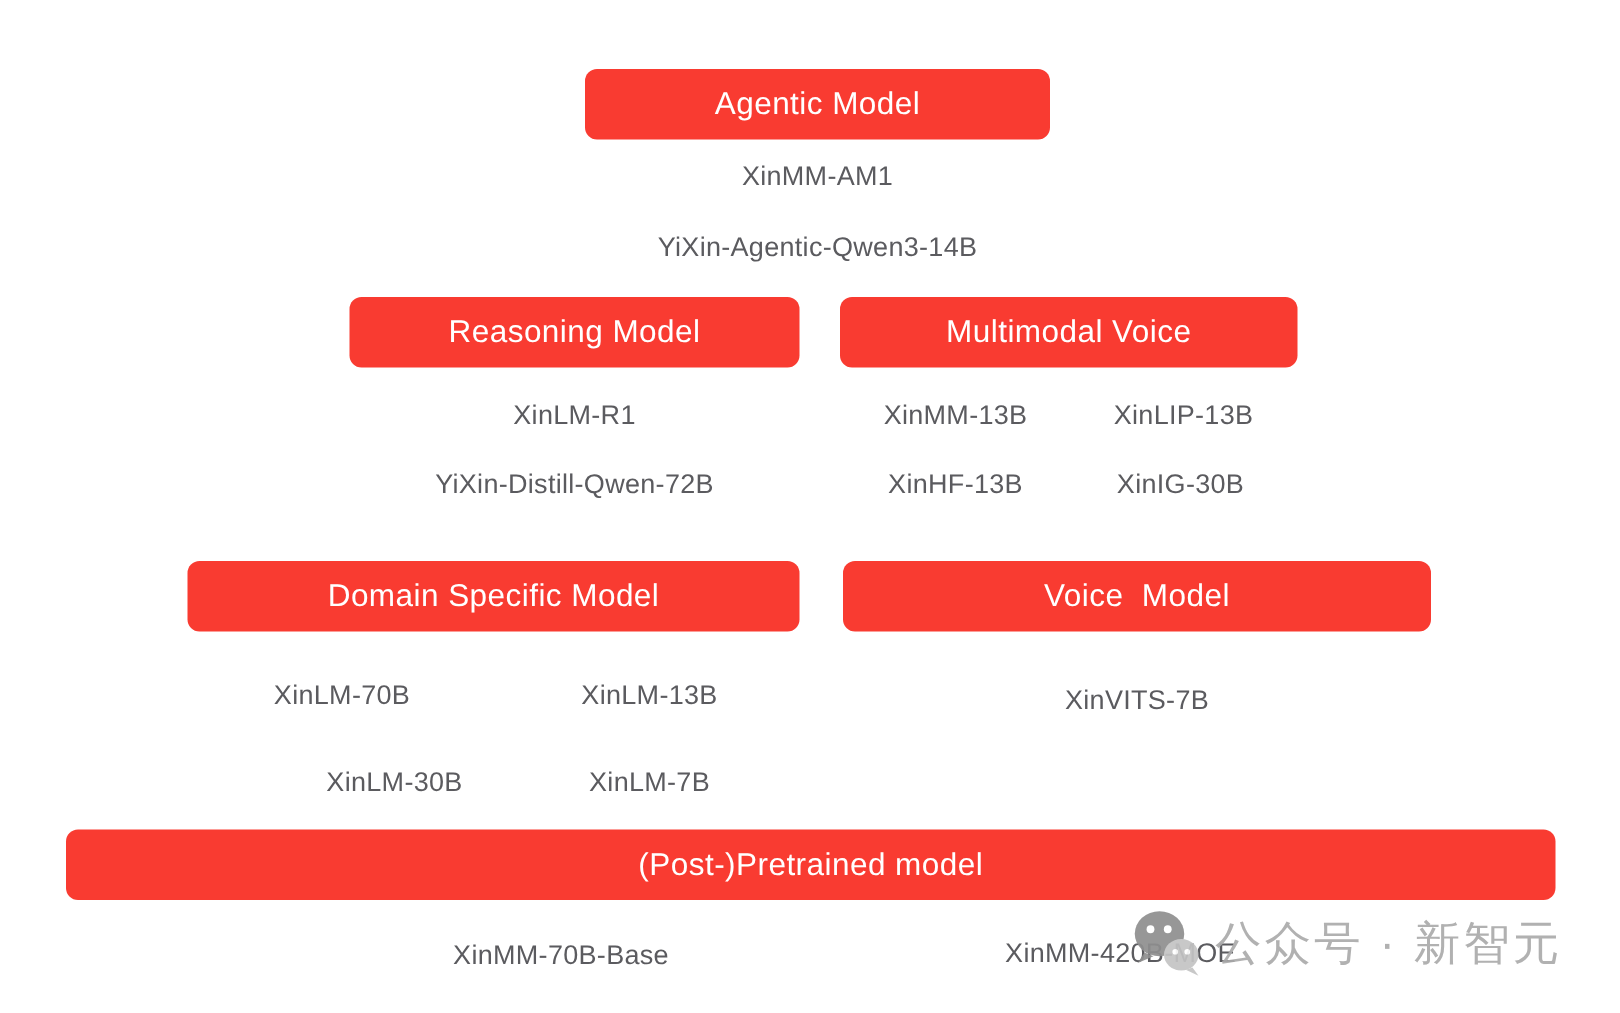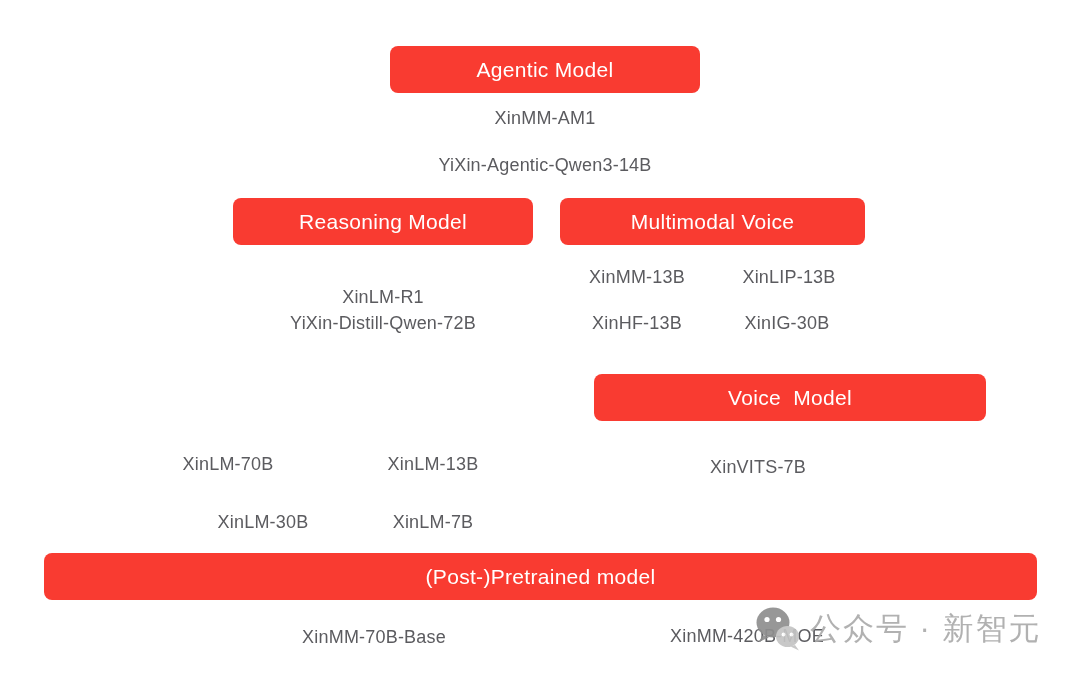--- a/index.html
+++ b/index.html
@@ -76,37 +76,40 @@
 
   <div class="banner" style="left:390px; top:46px; width:310px;">
     <span class="banner-label">Agentic Model</span>
   </div>
   <div class="model" style="left:545px; top:118px;text-align:right;">XinMM-AM1</div>
   <div class="model" style="left:545px; top:165px;">YiXin-Agentic-Qwen3-14B</div>
 
   <div class="banner" style="left:233px; top:198px; width:300px;">
     <span class="banner-label">Reasoning Model</span>
   </div>
-  <div class="model" style="left:383px; top:277px;margin-top:20px;">XinLM-R1</div>
+  <div class="model" style="left:383px; top:277px;">XinLM-R1</div>
   <div class="model" style="left:383px; top:323px;">YiXin-Distill-Qwen-72B</div>
 
   <div class="banner" style="left:560px; top:198px; width:305px;">
     <span class="banner-label">Multimodal Voice</span>
   </div>
   <div class="model" style="left:637px; top:277px;">XinMM-13B</div>
   <div class="model" style="left:789px; top:277px;">XinLIP-13B</div>
   <div class="model" style="left:637px; top:323px;">XinHF-13B</div>
   <div class="model" style="left:787px; top:323px;">XinIG-30B</div>
 
+  <div class="banner" style="left:125px; top:374px; width:408px;">
+    <span class="banner-label">Domain Specific Model</span>
+  </div>
   <div class="model" style="left:228px; top:464px;">XinLM-70B</div>
   <div class="model" style="left:433px; top:464px;">XinLM-13B</div>
   <div class="model" style="left:239px; top:522px;margin-left:24px;">XinLM-30B</div>
   <div class="model" style="left:433px; top:522px;">XinLM-7B</div>
 
-  <div class="banner" style="left:562px; top:374px; width:392px;margin-left:32px;">
+  <div class="banner" style="left:562px; top:374px; width:392px;">
     <span class="banner-label">Voice  Model</span>
   </div>
   <div class="model" style="left:758px; top:467px;">XinVITS-7B</div>
 
   <div class="banner" style="left:44px; top:553px; width:993px;">
     <span class="banner-label">(Post-)Pretrained model</span>
   </div>
   <div class="model" style="left:374px; top:637px;">XinMM-70B-Base</div>
   <div class="model" style="left:747px; top:636px;">XinMM-420B-MOE</div>
 

